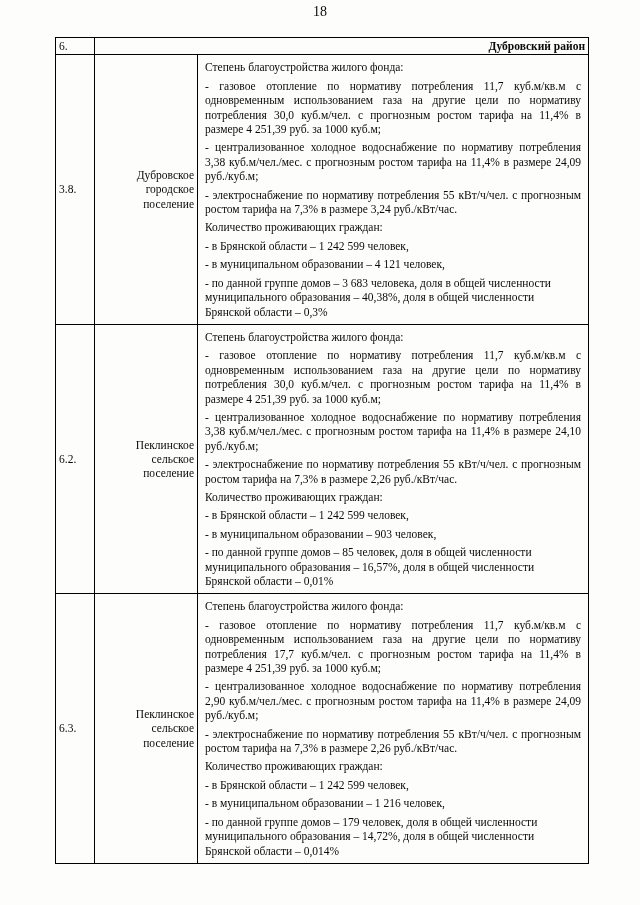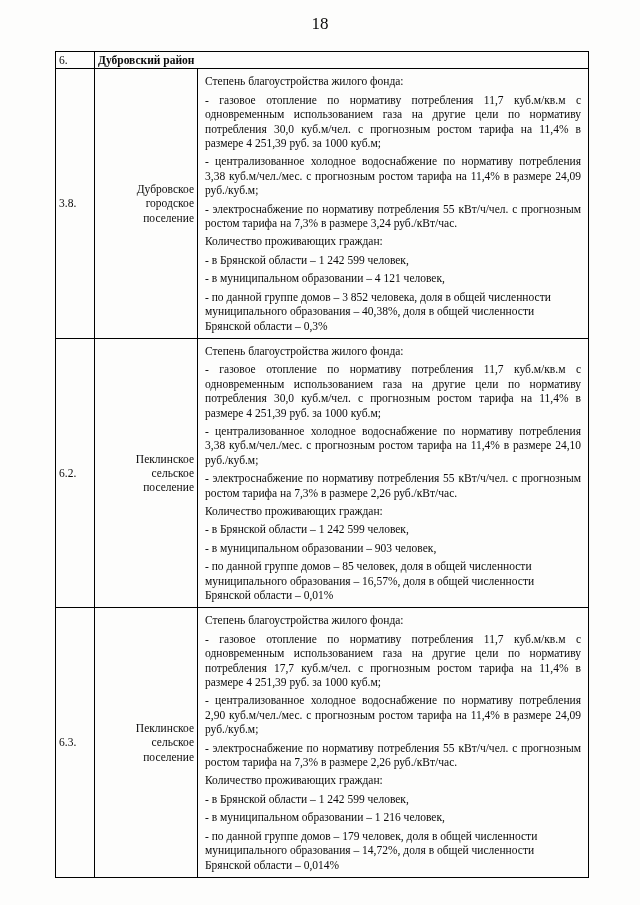--- a/index.html
+++ b/index.html
@@ -12,42 +12,42 @@
     color: #0a0a0a;
   }
   .page {
     position: relative;
     width: 640px;
     height: 905px;
     overflow: hidden;
   }
   .page-number {
     text-align: center;
-    padding-top: 14px;
-    font-size: 17px;
+    padding-top: 4px;
+    font-size: 14px;
   }
   table.doc-table {
     border-collapse: collapse;
     table-layout: fixed;
     width: 533px;
     margin: 17px 0 0 55px;
   }
   table.doc-table td {
     border: 1px solid #000;
     font-size: 11.5px;
     line-height: 14.4px;
     padding: 1px 3px;
     vertical-align: middle;
     overflow: hidden;
   }
   col.c-num  { width: 39px; }
   col.c-name { width: 103px; }
   col.c-body { width: 391px; }
   td.t-hnum { text-align: left; padding-left: 4px; }
-  td.t-htitle { text-align: left; font-weight: bold; }
+  td.t-htitle { text-align: right; font-weight: bold; }
   td.t-num { text-align: left; padding-left: 4px; }
   td.t-name { text-align: right; padding-left: 4px; padding-right: 2px; }
   td.t-content { vertical-align: top; padding: 2px 4px 3px 4px; }
   .para { margin: 4px; }
   .para.j { text-align: justify; }
 </style>
 </head>
 <body>
 
 <div class="page">
@@ -71,21 +71,21 @@
       <td class="t-num">3.8.</td>
       <td class="t-name">Дубровское городское поселение</td>
       <td class="t-content">
         <div class="para">Степень благоустройства жилого фонда:</div>
         <div class="para j">- газовое отопление по нормативу потребления 11,7 куб.м/кв.м с одновременным использованием газа на другие цели по нормативу потребления 30,0 куб.м/чел. с прогнозным ростом тарифа на 11,4% в размере 4 251,39 руб. за 1000 куб.м;</div>
         <div class="para j">- централизованное холодное водоснабжение по нормативу потребления 3,38 куб.м/чел./мес. с прогнозным ростом тарифа на 11,4% в размере 24,09 руб./куб.м;</div>
         <div class="para j">- электроснабжение по нормативу потребления 55 кВт/ч/чел. с прогнозным ростом тарифа на 7,3% в размере 3,24 руб./кВт/час.</div>
         <div class="para">Количество проживающих граждан:</div>
         <div class="para">- в Брянской области – 1 242 599 человек,</div>
         <div class="para">- в муниципальном образовании – 4 121 человек,</div>
-        <div class="para">- по данной группе домов – 3 852 человека, доля в общей численности муниципального образования – 40,38%, доля в общей численности Брянской области – 0,3%</div>
+        <div class="para">- по данной группе домов – 3 683 человека, доля в общей численности муниципального образования – 40,38%, доля в общей численности Брянской области – 0,3%</div>
       </td>
     </tr>
 
     <tr>
       <td class="t-num">6.2.</td>
       <td class="t-name">Пеклинское сельское поселение</td>
       <td class="t-content">
         <div class="para">Степень благоустройства жилого фонда:</div>
         <div class="para j">- газовое отопление по нормативу потребления 11,7 куб.м/кв.м с одновременным использованием газа на другие цели по нормативу потребления 30,0 куб.м/чел. с прогнозным ростом тарифа на 11,4% в размере 4 251,39 руб. за 1000 куб.м;</div>
         <div class="para j">- централизованное холодное водоснабжение по нормативу потребления 3,38 куб.м/чел./мес. с прогнозным ростом тарифа на 11,4% в размере 24,10 руб./куб.м;</div>

